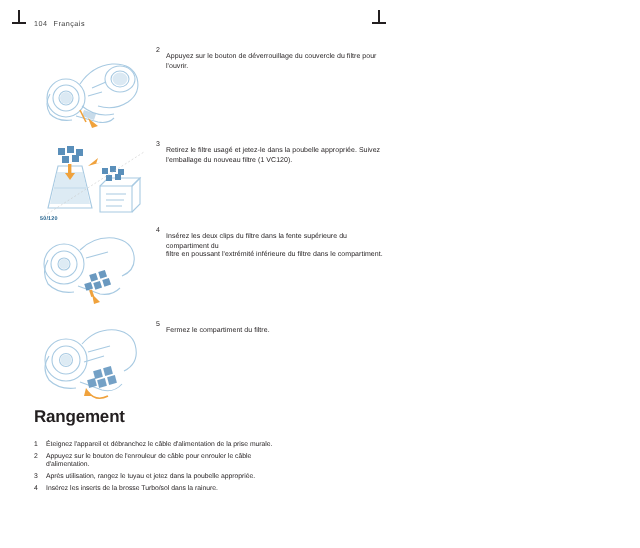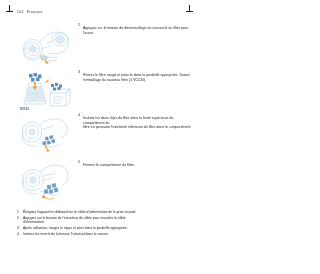--- a/index.html
+++ b/index.html
@@ -252,20 +252,21 @@
       </div>
       <div class="body">
         <span class="num">5</span>
         <div class="txt">Fermez le compartiment du filtre.</div>
       </div>
     </div>
 
   </div>
 
   <div class="sect">
+    <h2>Rangement</h2>
     <ol>
       <li>
         <span class="n">1</span>
         <span>Éteignez l'appareil et débranchez le câble d'alimentation de la prise murale.</span>
       </li>
       <li>
         <span class="n">2</span>
         <span>Appuyez sur le bouton de l'enrouleur de câble pour enrouler le câble</span>
         <div style="padding-left:0">d'alimentation.</div>
       </li>

